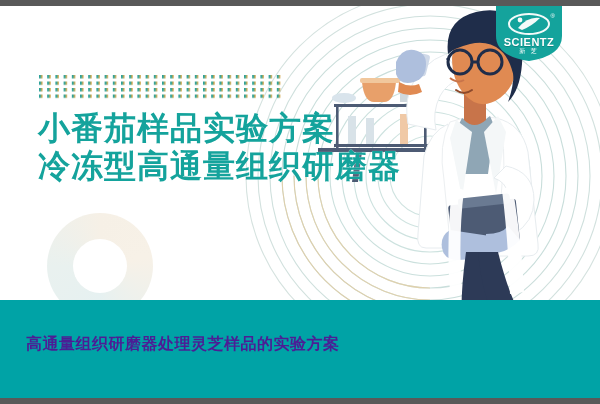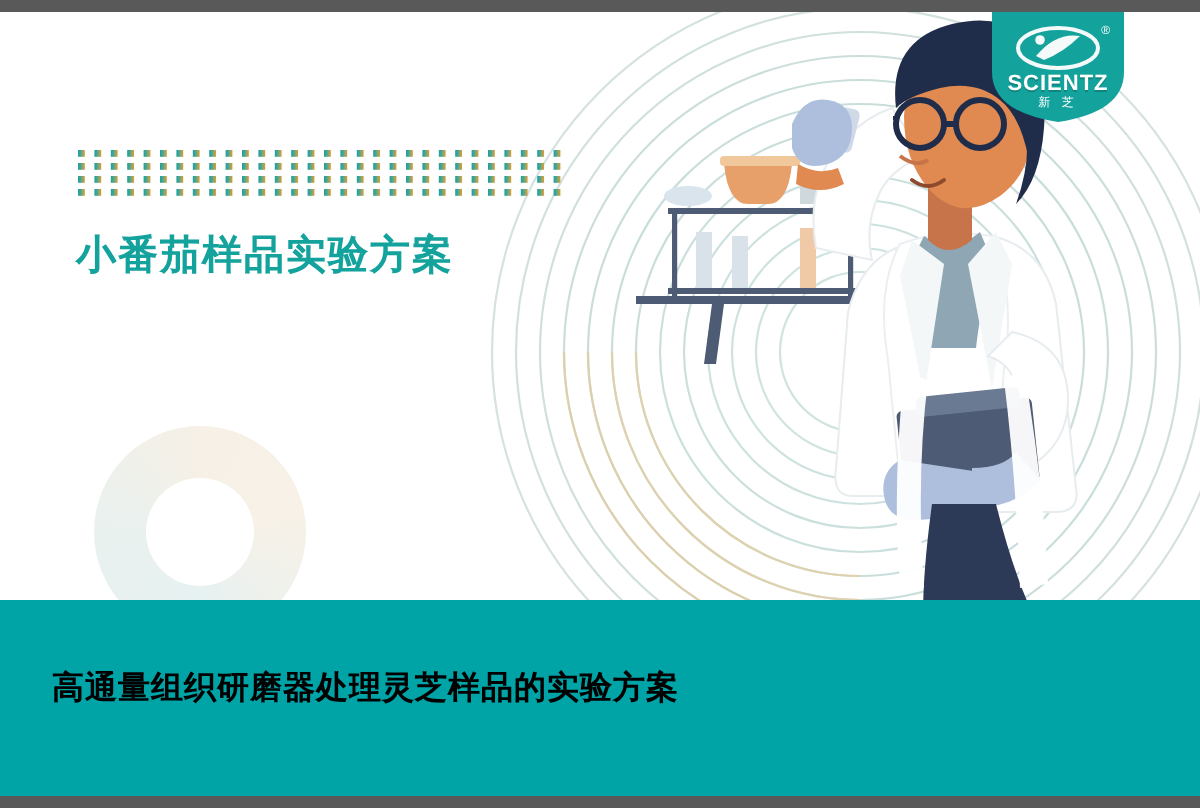--- a/index.html
+++ b/index.html
@@ -84,21 +84,21 @@
   }
 
   
   .headline {
     position: absolute;
     left: 38px;
     top: 103px;
     z-index: 20;
   }
   .headline-line {
-    font-size: 20px;
+    font-size: 32px;
     font-weight: bold;
     letter-spacing: 1px;
     color: #14a39c;
     line-height: 38px;
     white-space: nowrap;
     text-shadow: 0 0 1px rgba(255,255,255,.9);
   }
 
   
   .illo {
@@ -162,21 +162,21 @@
     height: 98px;
     background: #00a3a6;
     z-index: 50;
   }
   .banner-text {
     position: absolute;
     left: 26px;
     top: 34px;
     font-size: 16px;
     font-weight: bold;
-    color: #000000;
+    color: #4c1d95;
     letter-spacing: 0.5px;
     white-space: nowrap;
   }
 </style>
 </head>
 <body>
 
 <div id="poster">
 
   <div class="chrome-bar chrome-top"></div>
@@ -297,20 +297,21 @@
       <path d="M198 246 q10 40 22 62 l-22 12 q-16 -30 -20 -74 z" fill="#2d3a57"></path>
       <rect x="158" y="310" width="40" height="10" rx="4" fill="#2d3a57"></rect>
       <rect x="196" y="306" width="40" height="12" rx="5" fill="#2d3a57" transform="rotate(-14 216 312)"></rect>
 
       <path d="M152 180 q-6 60 -2 106 l12 2 q-4 -56 2 -104 z" fill="#ffffff" opacity="0.95"></path>
       <path d="M212 178 q10 60 12 108 l-14 2 q-2 -56 -8 -104 z" fill="#ffffff" opacity="0.95"></path>
     </svg>
 
     <div class="headline">
       <div class="headline-line">小番茄样品实验方案</div>
+      <div class="headline-line">冷冻型高通量组织研磨器</div>
     </div>
 
     <div class="logo">
       <svg class="logo-badge" viewBox="0 0 66 55">
         <path d="M0 0 H66 V30 Q66 50 33 55 Q0 50 0 30 Z" fill="#14a39c"></path>
         <g fill="#ffffff" opacity="0.95">
           <ellipse cx="33" cy="18" rx="20" ry="10" fill="none" stroke="#ffffff" stroke-width="2"></ellipse>
           <path d="M22 22 q10 -12 22 -10 q-8 8 -18 12 z" fill="#ffffff"></path>
           <circle cx="24" cy="14" r="2.4" fill="#ffffff"></circle>
         </g>

